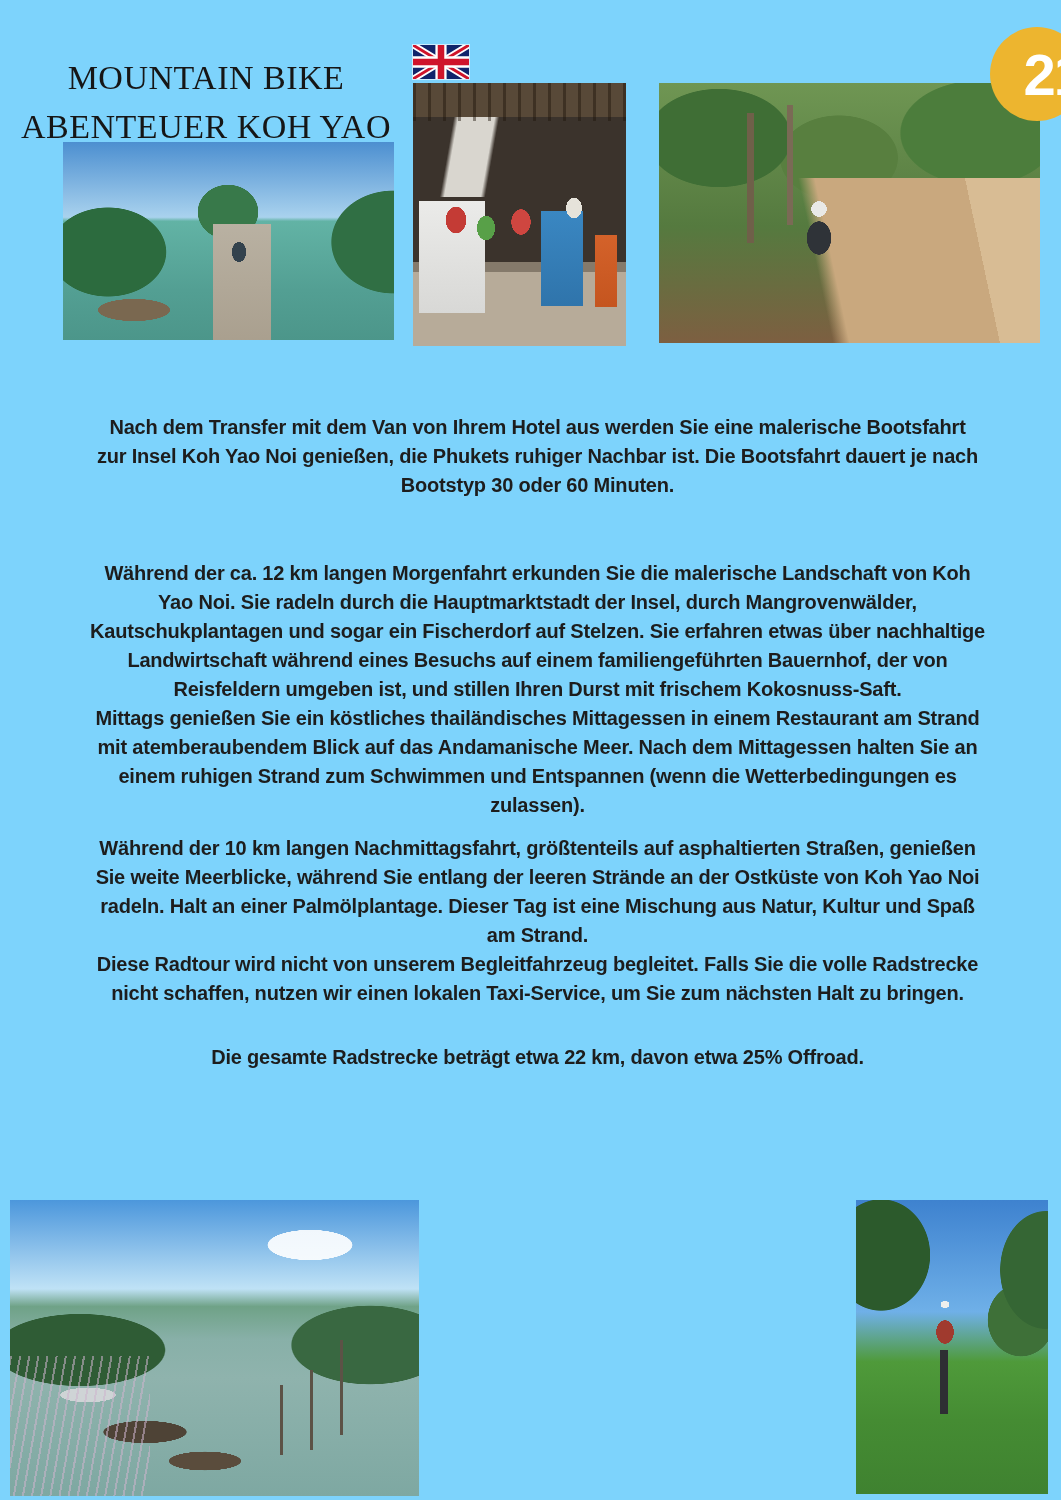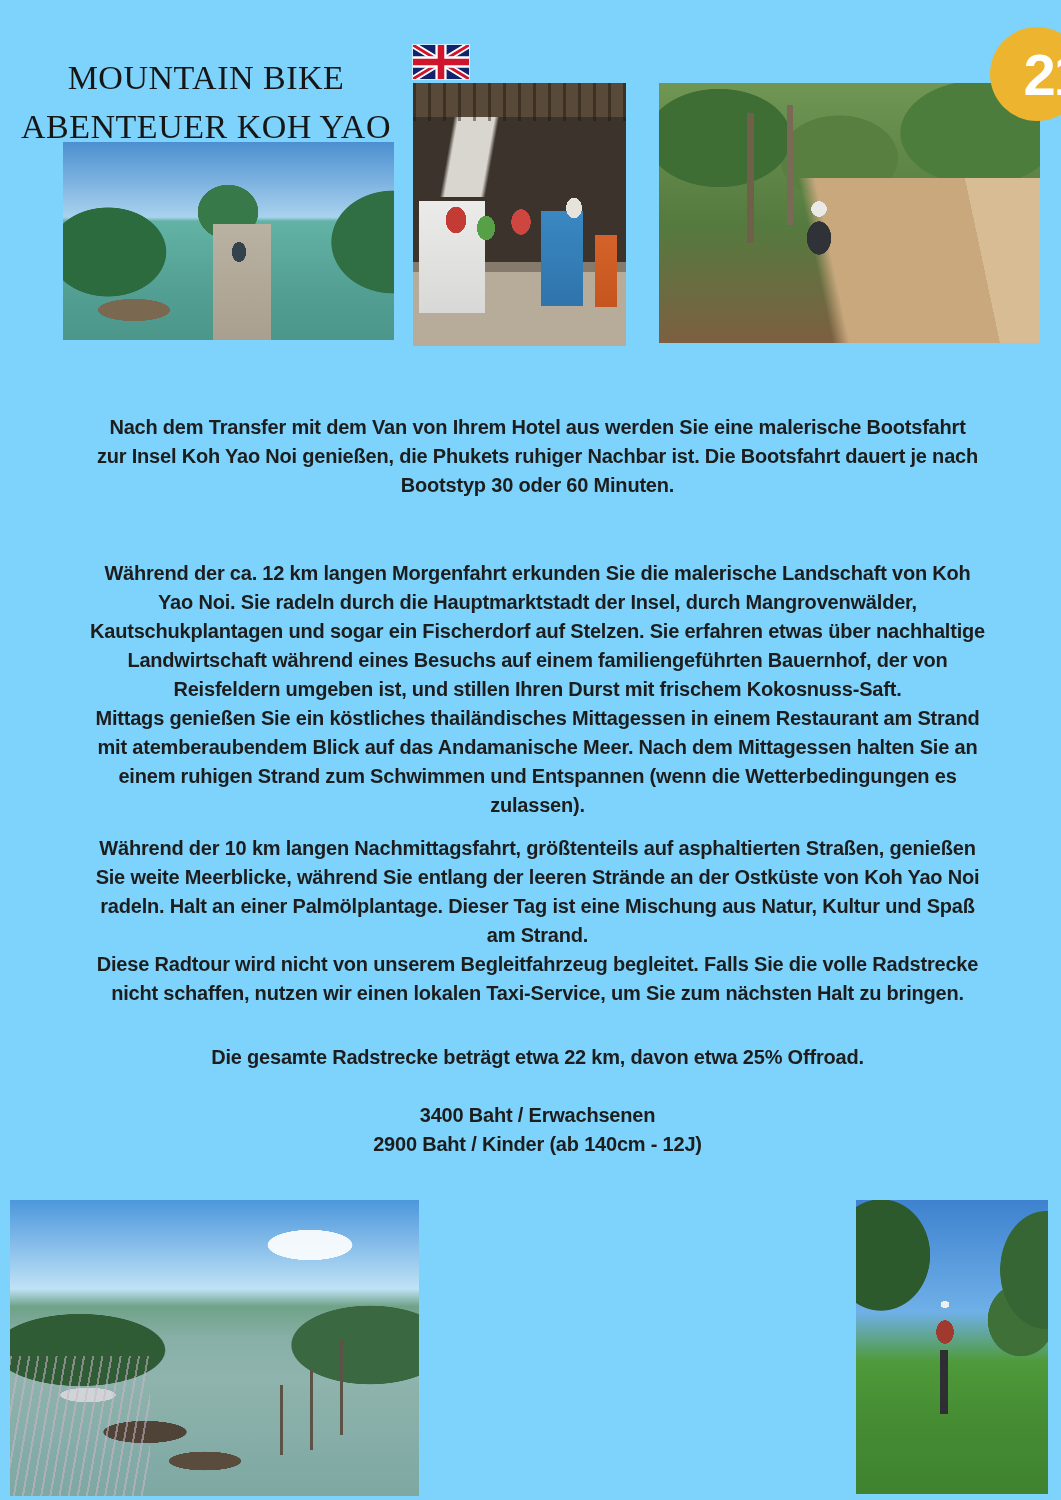--- a/index.html
+++ b/index.html
@@ -119,19 +119,18 @@
   </div>
 
   <div class="photo ph1" aria-label="Radfahrer auf Betonsteg durch Mangroven mit Langboot"></div>
   <div class="photo ph2" aria-label="Pause an einem lokalen Laden mit Fahrradhelm"></div>
   <div class="photo ph3" aria-label="Mountainbiker auf schattigem Waldweg"></div>
 
   <p class="tb b1">Nach dem Transfer mit dem Van von Ihrem Hotel aus werden Sie eine malerische Bootsfahrt<br>zur Insel Koh Yao Noi genießen, die Phukets ruhiger Nachbar ist. Die Bootsfahrt dauert je nach<br>Bootstyp 30 oder 60 Minuten.</p>
   <p class="tb b2">Während der ca. 12 km langen Morgenfahrt erkunden Sie die malerische Landschaft von Koh<br>Yao Noi. Sie radeln durch die Hauptmarktstadt der Insel, durch Mangrovenwälder,<br>Kautschukplantagen und sogar ein Fischerdorf auf Stelzen. Sie erfahren etwas über nachhaltige<br>Landwirtschaft während eines Besuchs auf einem familiengeführten Bauernhof, der von<br>Reisfeldern umgeben ist, und stillen Ihren Durst mit frischem Kokosnuss-Saft.<br>Mittags genießen Sie ein köstliches thailändisches Mittagessen in einem Restaurant am Strand<br>mit atemberaubendem Blick auf das Andamanische Meer. Nach dem Mittagessen halten Sie an<br>einem ruhigen Strand zum Schwimmen und Entspannen (wenn die Wetterbedingungen es<br>zulassen).</p>
   <p class="tb b3">Während der 10 km langen Nachmittagsfahrt, größtenteils auf asphaltierten Straßen, genießen<br>Sie weite Meerblicke, während Sie entlang der leeren Strände an der Ostküste von Koh Yao Noi<br>radeln. Halt an einer Palmölplantage. Dieser Tag ist eine Mischung aus Natur, Kultur und Spaß<br>am Strand.<br>Diese Radtour wird nicht von unserem Begleitfahrzeug begleitet. Falls Sie die volle Radstrecke<br>nicht schaffen, nutzen wir einen lokalen Taxi-Service, um Sie zum nächsten Halt zu bringen.</p>
   <p class="tb b4">Die gesamte Radstrecke beträgt etwa 22 km, davon etwa 25% Offroad.</p>
-  <p class="tb b5">3400 Baht / Erwachsenen<br>2900 Baht / Kinder (ab 140cm - 12J)</p>
 
   <div class="photo ph4" aria-label="Langboote auf einem Fluss mit Palmen"></div>
   <div class="photo ph5" aria-label="Radfahrerin auf orangefarbenem Sandweg durch Reisfelder"></div>
   <div class="photo ph6" aria-label="Mountainbiker auf Graspfad zwischen Baeumen"></div>
 
 </div>
 
 </body></html>

